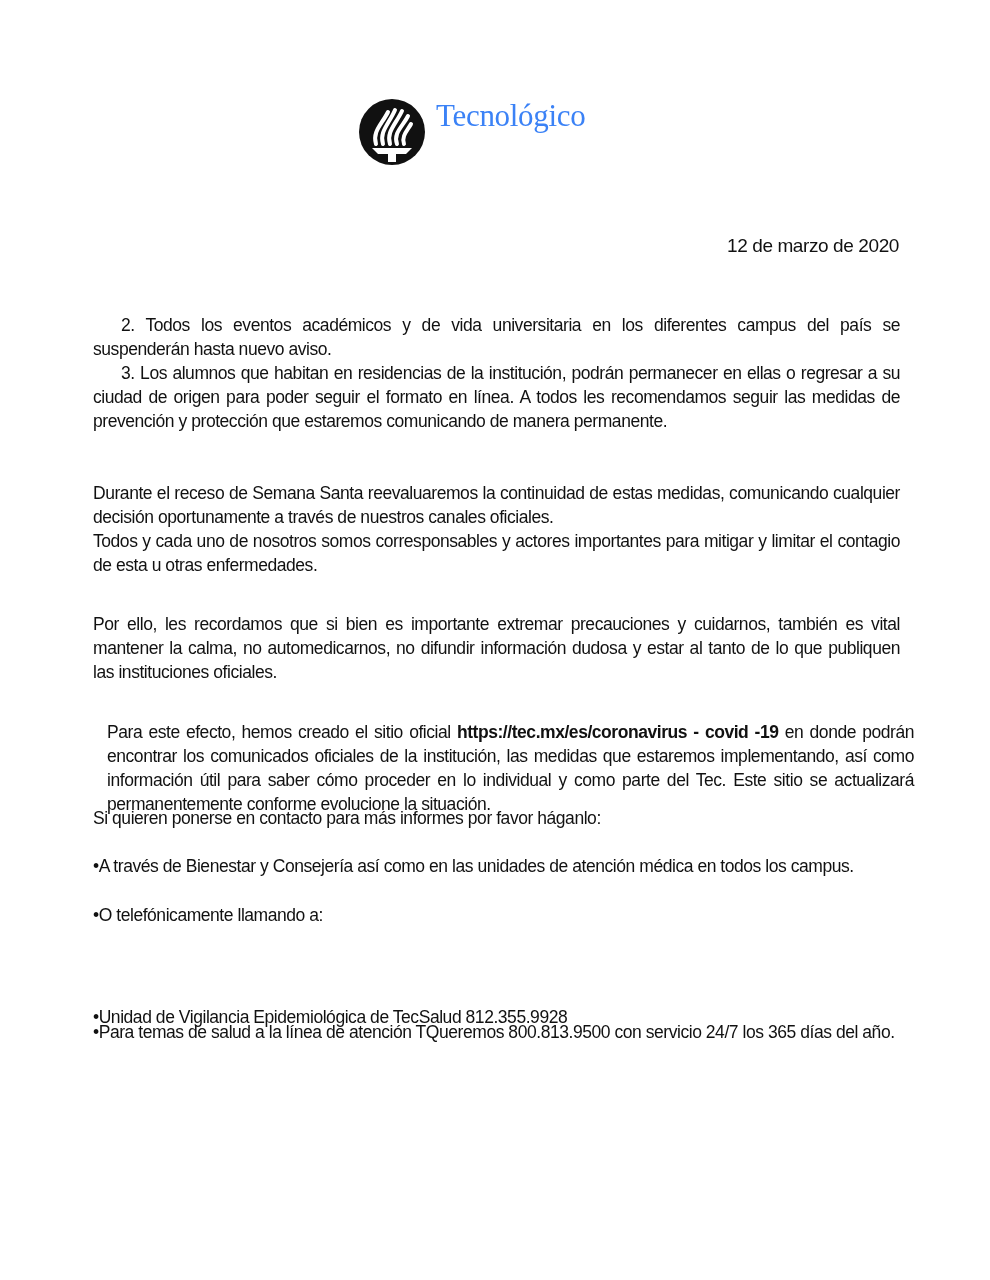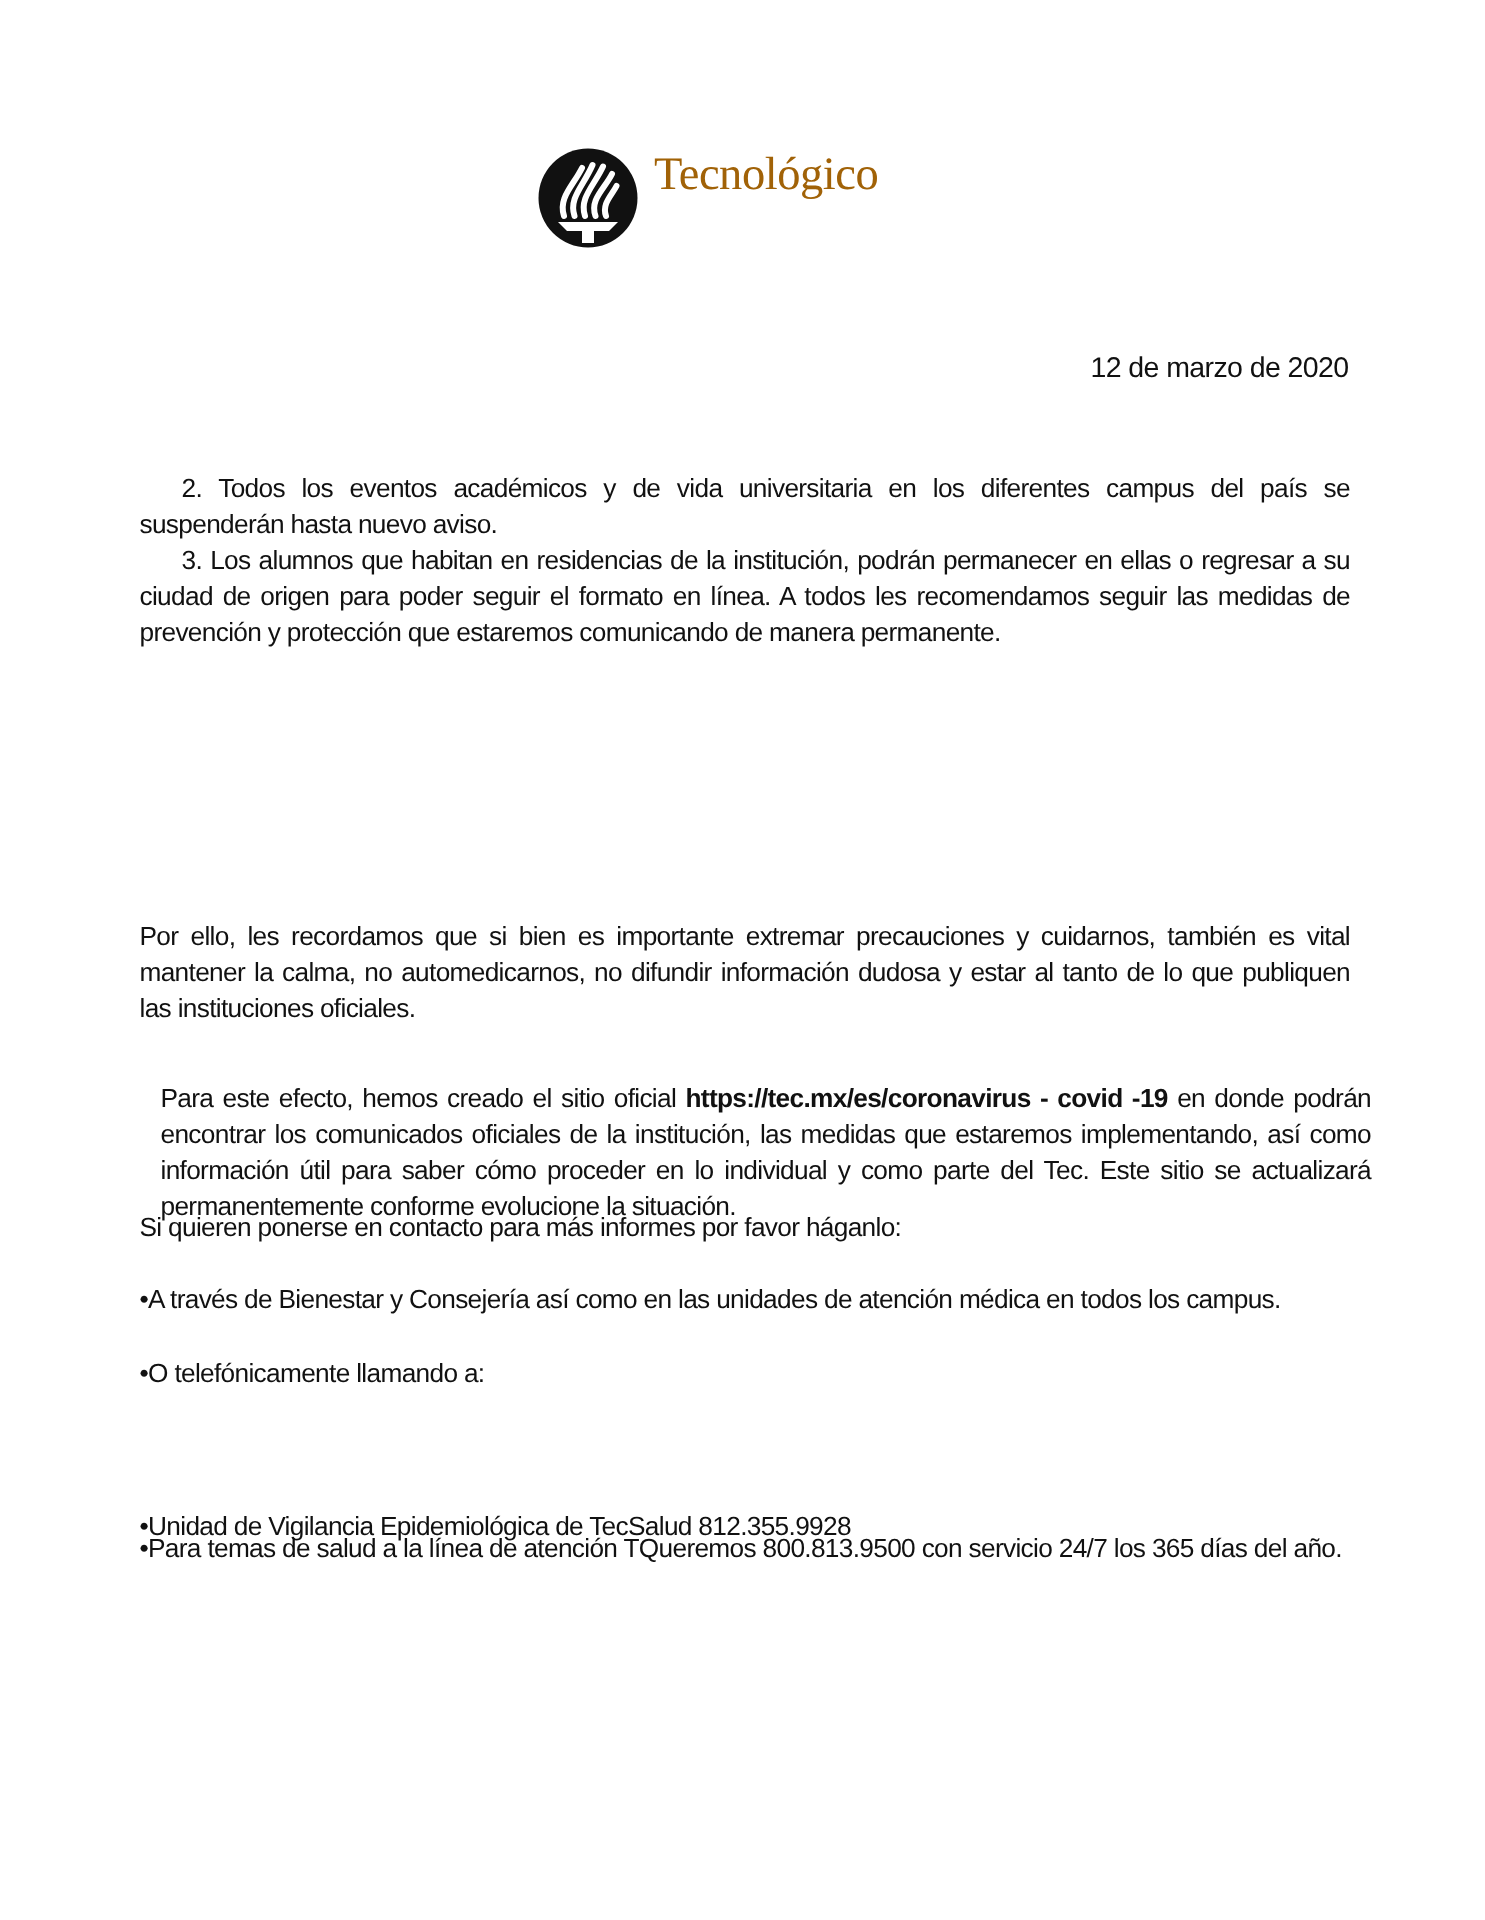--- a/index.html
+++ b/index.html
@@ -1,19 +1,19 @@
 <!DOCTYPE html>
 <html><head>
   <meta charset="utf-8">
   <style>
     html, body { margin: 0; padding: 0; background: #ffffff; }
     body { width: 990px; height: 1280px; position: relative; overflow: hidden; color: #111111; }
     .logo { position: absolute; left: 358px; top: 98px; width: 280px; height: 72px; }
     .logo-mark { position: absolute; left: 0; top: 0; width: 68px; height: 68px; }
-    .logo-text { position: absolute; left: 78px; top: 2px; font-family: "Liberation Serif", "DejaVu Serif", serif; font-size: 31px; line-height: 31px; color: #a16207; letter-spacing: -0.3px; }
+    .logo-text { position: absolute; left: 78px; top: 2px; font-family: "Liberation Serif", "DejaVu Serif", serif; font-size: 31px; line-height: 31px; color: #3b82f6; letter-spacing: -0.3px; }
     .date { position: absolute; right: 91px; top: 234px; font-family: "Liberation Sans", sans-serif; font-size: 19px; line-height: 24px; letter-spacing: -0.4px; }
     .body-text { position: absolute; left: 93px; width: 807px; font-family: "Liberation Sans", sans-serif; font-size: 17.5px; line-height: 24px; letter-spacing: -0.45px; text-align: justify; }
     .body-text p { margin: 0; }
     .indent { text-indent: 28px; }
     .last-left { text-align-last: left; }
     .bold { font-weight: bold; }
   </style>
 </head>
 <body>
 
@@ -36,20 +36,22 @@
 </div>
 
 <div class="date">12 de marzo de 2020</div>
 
 <div class="body-text" style="top:313px;">
   <p class="indent last-left">2. Todos los eventos académicos y de vida universitaria en los diferentes campus del país se suspenderán hasta nuevo aviso.</p>
   <p class="indent last-left">3. Los alumnos que habitan en residencias de la institución, podrán permanecer en ellas o regresar a su ciudad de origen para poder seguir el formato en línea. A todos les recomendamos seguir las medidas de prevención y protección que estaremos comunicando de manera permanente.</p>
 </div>
 
 <div class="body-text" style="top:481px;">
+  <p class="last-left">Durante el receso de Semana Santa reevaluaremos la continuidad de estas medidas, comunicando cualquier decisión oportunamente a través de nuestros canales oficiales.</p>
+  <p class="last-left">Todos y cada uno de nosotros somos corresponsables y actores importantes para mitigar y limitar el contagio de esta u otras enfermedades.</p>
 </div>
 
 <div class="body-text" style="top:612px;">
   <p class="last-left">Por ello, les recordamos que si bien es importante extremar precauciones y cuidarnos, también es vital mantener la calma, no automedicarnos, no difundir información dudosa y estar al tanto de lo que publiquen las instituciones oficiales.</p>
 </div>
 
 <div class="body-text" style="top:720px;margin-left:14px;">
   <p class="last-left"><span>Para este efecto, hemos creado el sitio oficial </span><span class="bold">https://tec.mx/es/coronavirus - covid -19</span><span> en donde podrán encontrar los comunicados oficiales de la institución, las medidas que estaremos implementando, así como información útil para saber cómo proceder en lo individual y como parte del Tec. Este sitio se actualizará permanentemente conforme evolucione la situación.</span></p>
 </div>
 

